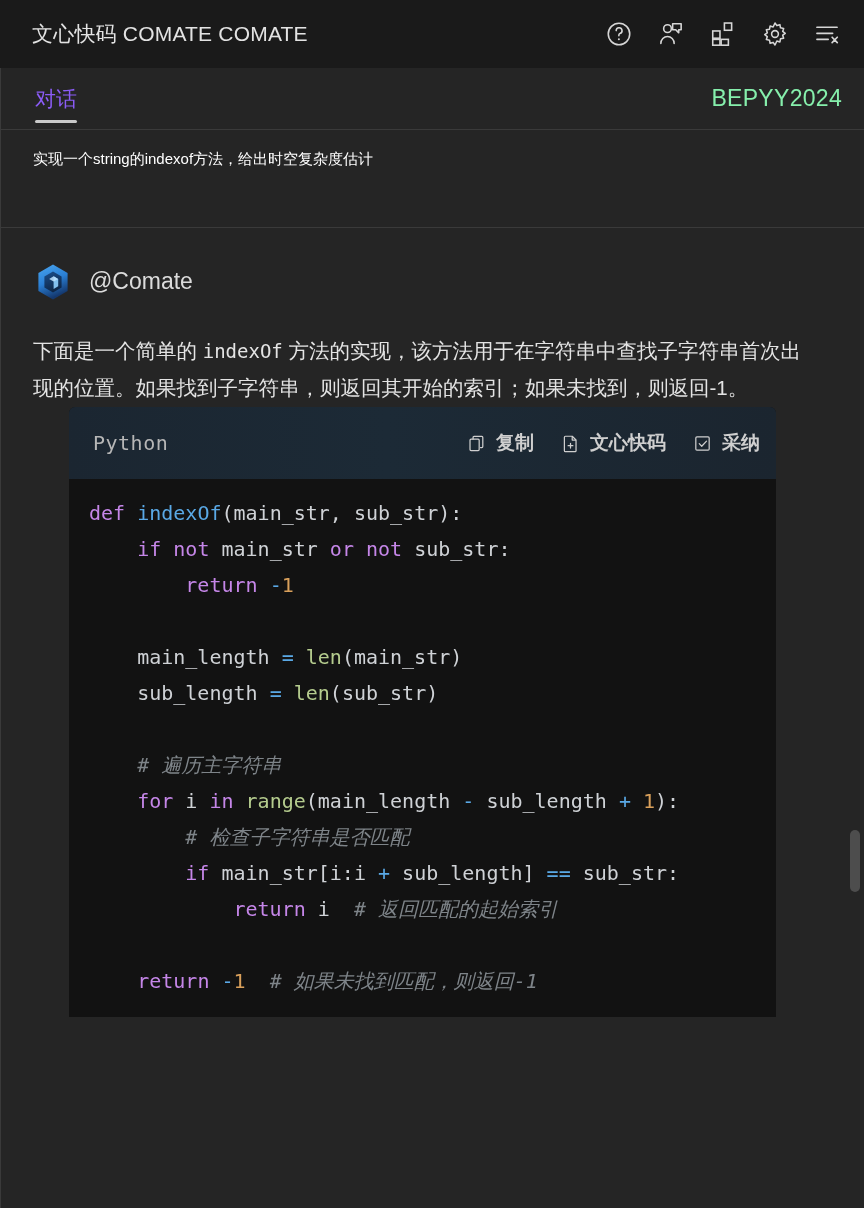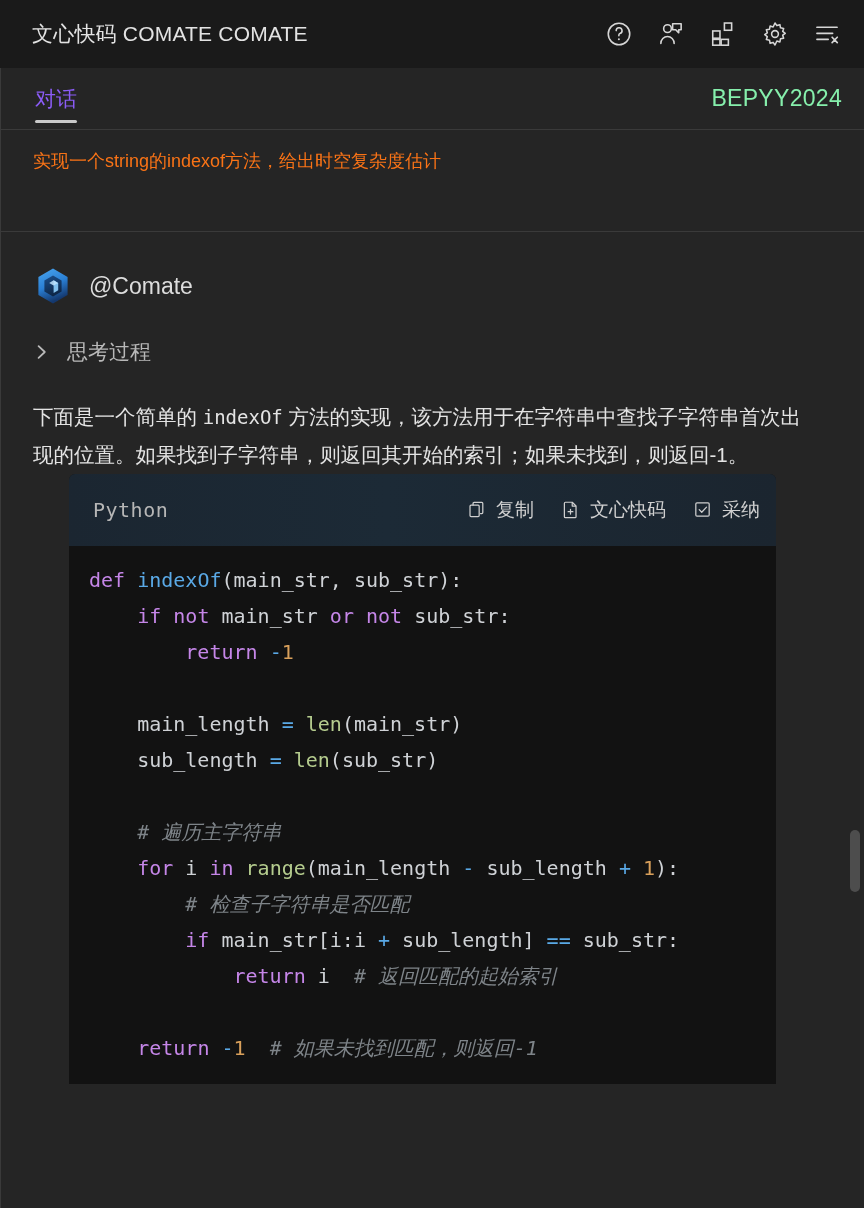--- a/index.html
+++ b/index.html
@@ -106,22 +106,22 @@
     flex: 1;
     overflow: hidden;
     position: relative;
   }
 
   .user-msg {
     padding: 18px 28px 56px 32px;
     border-bottom: 1px solid #3a3a3a;
   }
   .user-msg-text {
-    color: #f97316;
-    font-size: 18px;
+    color: #ffffff;
+    font-size: 15px;
     line-height: 1.5;
   }
 
   .assistant-msg {
     padding: 34px 28px 0 32px;
   }
 
   .assistant-head {
     display: flex;
     align-items: center;
@@ -189,20 +189,21 @@
     color: #b6b6b6;
     font-family: "DejaVu Sans Mono", "Liberation Mono", monospace;
     font-size: 20px;
     letter-spacing: .5px;
   }
   .code-actions {
     margin-left: auto;
     display: flex;
     align-items: center;
     gap: 26px;
+    font-weight: bold;
   }
   .code-action {
     display: flex;
     align-items: center;
     gap: 9px;
     color: #cfcfcf;
     font-size: 19px;
   }
   .ca-icon {
     width: 21px;
@@ -343,28 +344,20 @@
               </defs>
               <path d="M20 2.6 L34.6 11 L34.6 29 L20 37.4 L5.4 29 L5.4 11 Z" fill="url(#hexg)"></path>
               <path d="M20 9.6 L28.6 14.6 L28.6 25.4 L20 30.4 L11.4 25.4 L11.4 14.6 Z" fill="url(#hexi)"></path>
               <path d="M20.6 14.2 L25.2 16.9 L25.2 24.2 L20.6 26.9 Z" fill="#8fd0ff" opacity="0.9"></path>
               <path d="M20.6 14.2 L25.2 16.9 L20.6 19.6 L16.2 16.9 Z" fill="#bfe4ff" opacity="0.85"></path>
             </svg>
           </div>
           <div class="assistant-name">@Comate</div>
         </div>
 
-        <div class="thinking-row">
-          <span class="chev">
-            <svg width="18" height="18" viewBox="0 0 18 18" fill="none" stroke="currentColor" stroke-width="1.8" stroke-linecap="round" stroke-linejoin="round">
-              <path d="M5.6 3.2 L11.8 9 L5.6 14.8"></path>
-            </svg>
-          </span>
-          <span class="thinking-label">思考过程</span>
-        </div>
 
         <div class="para"><span>下面是一个简单的 </span><code>indexOf</code><span> 方法的实现，该方法用于在字符串中查找子字符串首次出现的位置。如果找到子字符串，则返回其开始的索引；如果未找到，则返回-1。</span></div>
 
         <div class="codeblock">
           <div class="code-header">
             <div class="code-lang">Python</div>
             <div class="code-actions">
 
               <div class="code-action">
                 <span class="ca-icon">

